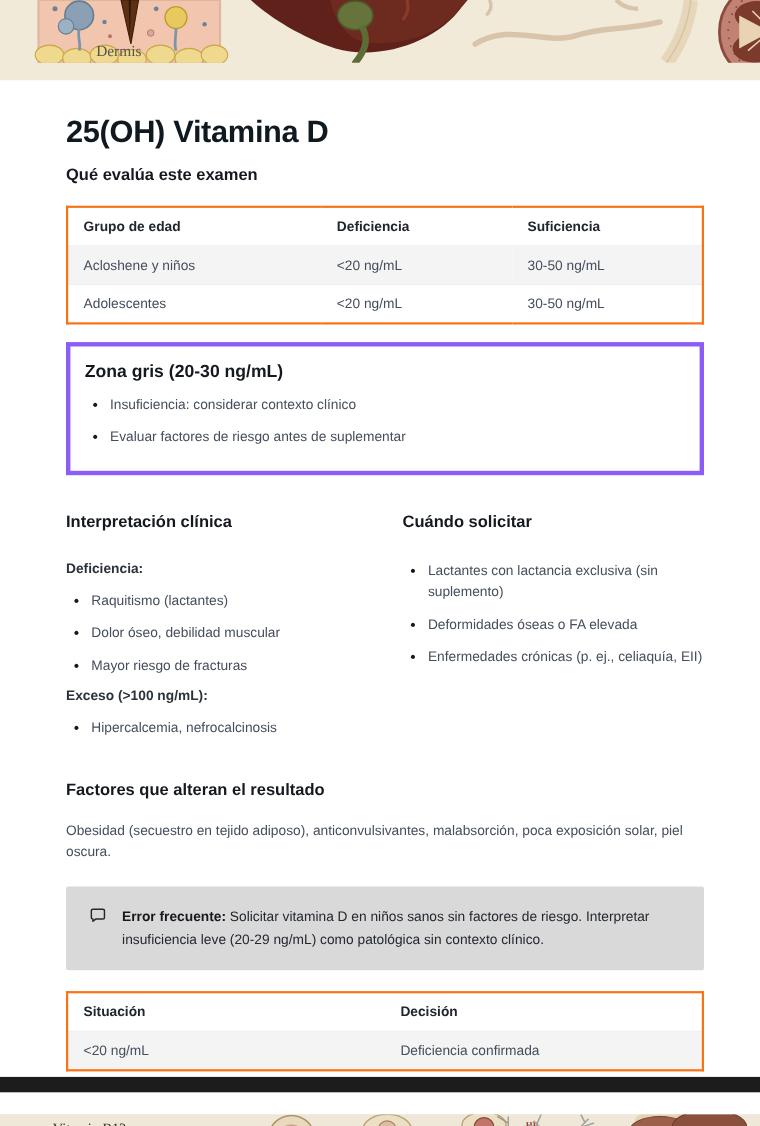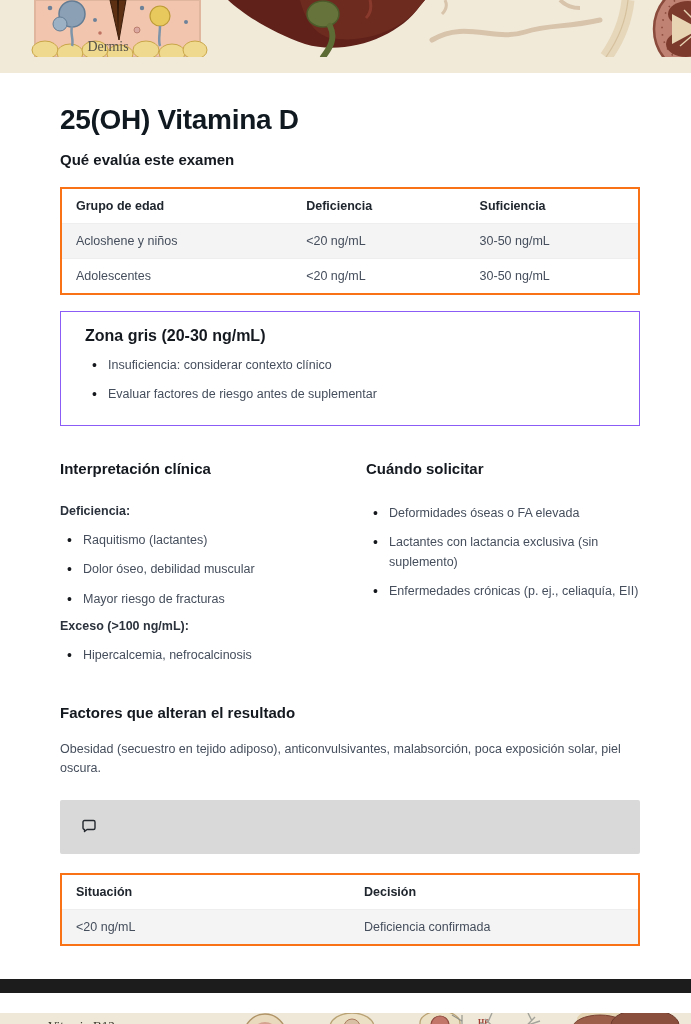--- a/index.html
+++ b/index.html
@@ -50,22 +50,22 @@
     padding: 10px 14px; color: #454e5c;
     border-bottom: 1px solid #eeeeee;
   }
   table.data-table tr.striped td { background: #f4f4f4; }
   table.data-table tr:last-child td { border-bottom: none; }
   .col-w1 { width: 40%; } .col-w2 { width: 30%; }
   .col2-w1 { width: 50%; }
 
   
   .callout-box {
-    border: 1px solid #8b5cf6; background: #ffffff;
-    padding: 15px 20px 10px 24px; margin-bottom: 34px;
+    border: 4px solid #8b5cf6; background: #ffffff;
+    padding: 15px 20px 10px 13px; margin-bottom: 34px;
   }
   .callout-box h3 {
     font-size: 16px; font-weight: bold; color: #14181f; margin-bottom: 11px;
   }
   ul.bullet-list { list-style: none; }
   ul.bullet-list li {
     position: relative; padding-left: 23px;
     font-size: 12.5px; line-height: 1.55; color: #454e5c;
     margin-bottom: 10px;
   }
@@ -216,36 +216,39 @@
         <li>Mayor riesgo de fracturas</li>
       </ul>
       <div class="subhead-bold gap-top">Exceso (&gt;100 ng/mL):</div>
       <ul class="bullet-list">
         <li>Hipercalcemia, nefrocalcinosis</li>
       </ul>
     </div>
     <div>
       <h2 class="section-heading tight">Cuándo solicitar</h2>
       <ul class="bullet-list">
+        <li>Lactantes con lactancia exclusiva (sin suplemento)</li>
         <li>Deformidades óseas o FA elevada</li>
-        <li>Lactantes con lactancia exclusiva (sin suplemento)</li>
         <li>Enfermedades crónicas (p. ej., celiaquía, EII)</li>
       </ul>
     </div>
   </div>
 
   <h2 class="section-heading">Factores que alteran el resultado</h2>
   <p class="body-text">Obesidad (secuestro en tejido adiposo), anticonvulsivantes, malabsorción, poca exposición solar, piel oscura.</p>
 
   <div class="error-box">
     <span class="note-icon">
       <svg width="14" height="14" viewBox="0 0 14 14">
         <path d="M2.5 1.5 h9 a1.5 1.5 0 0 1 1.5 1.5 v6 a1.5 1.5 0 0 1 -1.5 1.5 h-6.5 l-2.5 2 v-2 a1.5 1.5 0 0 1 -1.5 -1.5 v-6 a1.5 1.5 0 0 1 1.5 -1.5 Z" fill="none" stroke="#23282f" stroke-width="1.4" stroke-linejoin="round"></path>
       </svg>
     </span>
+    <div class="error-text">
+      <b>Error frecuente:</b><span> Solicitar vitamina D en niños sanos sin factores de riesgo. Interpretar insuficiencia leve (20-29 ng/mL) como patológica sin contexto clínico.</span>
+    </div>
   </div>
 
   <table class="data-table">
     <thead>
       <tr>
         <th class="col2-w1">Situación</th>
         <th>Decisión</th>
       </tr>
     </thead>
     <tbody>

